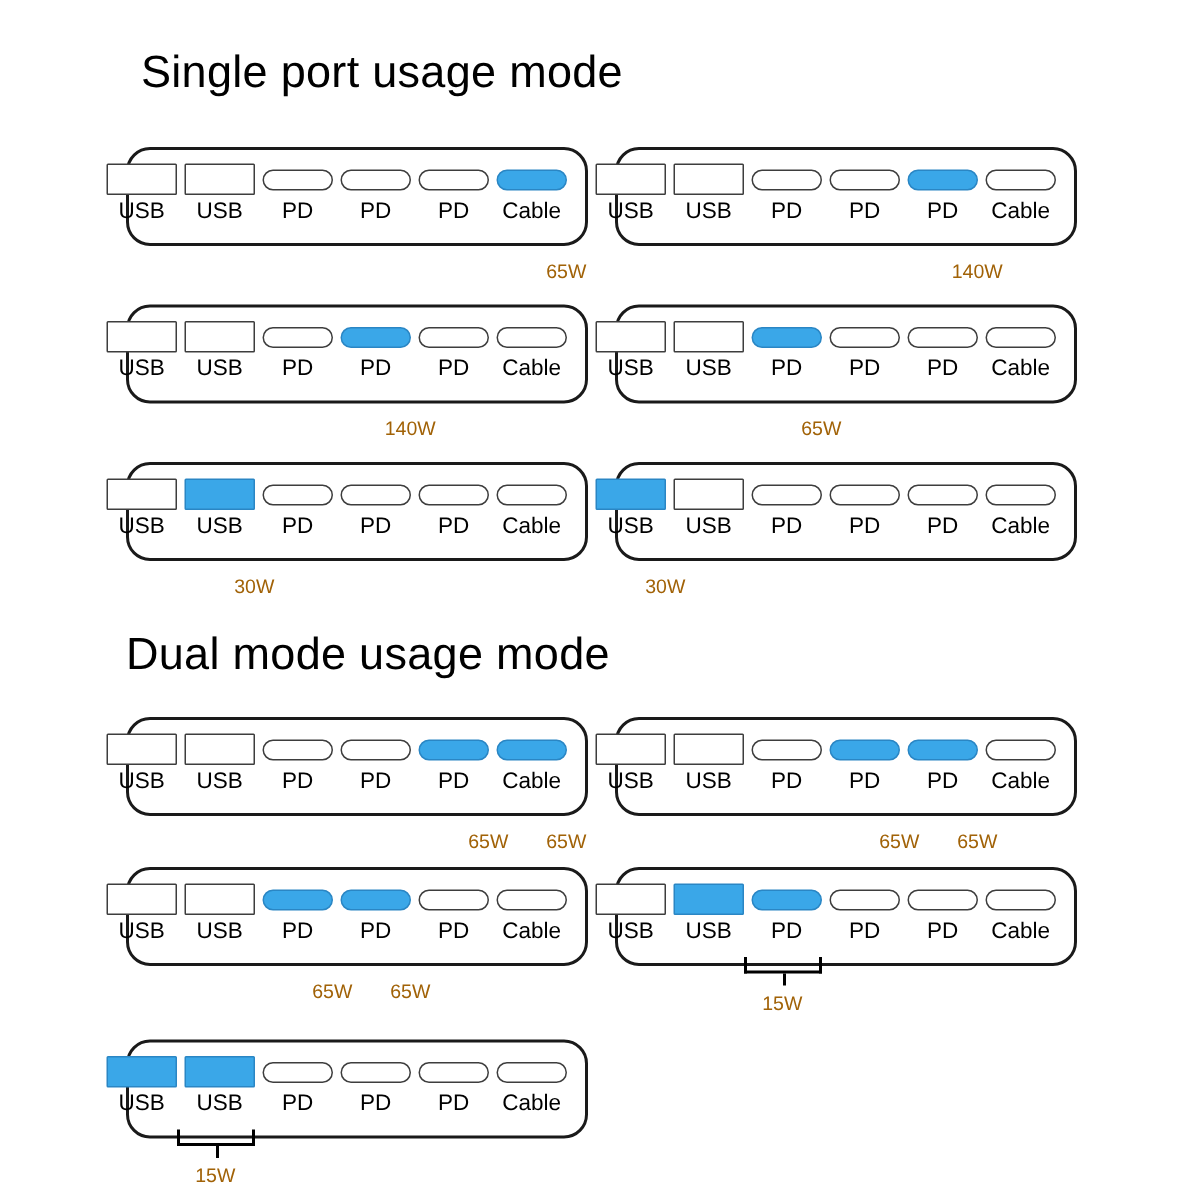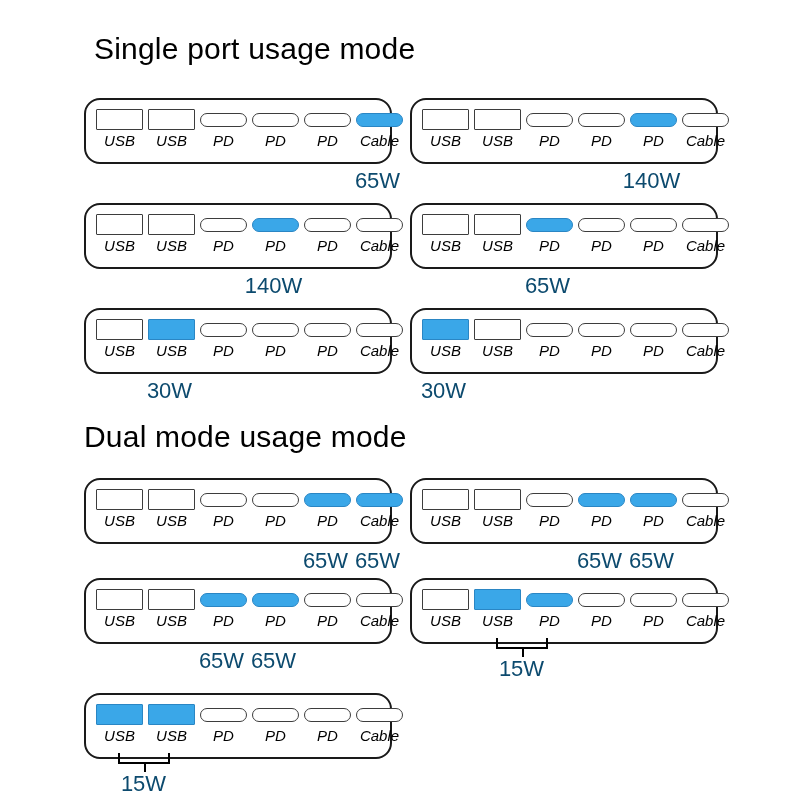--- a/index.html
+++ b/index.html
@@ -36,23 +36,22 @@
     box-sizing: border-box;
   }
 
   .ports {
     position: absolute;
     left: 10px;
     right: 12px;
     top: 9px;
     display: flex;
     align-items: flex-end;
-    justify-content: space-between;
+    justify-content: flex-end;
     gap: 5px;
-    font-style: italic;
   }
 
   .port {
     display: flex;
     flex-direction: column;
     align-items: center;
     width: 47px;
     flex: 0 0 auto;
   }
 
@@ -81,23 +80,23 @@
     margin-top: 2px;
     font-size: 15px;
     line-height: 17px;
     color: #000;
     white-space: nowrap;
   }
 
   
   .watt {
     position: absolute;
-    font-size: 22px;
+    font-size: 13px;
     line-height: 19px;
-    color: #0c4a6e;
+    color: #a16207;
     white-space: nowrap;
     text-align: center;
   }
 
   
   .bracket {
     position: absolute;
     border: 2.2px solid #000;
     border-top: none;
     box-sizing: border-box;

